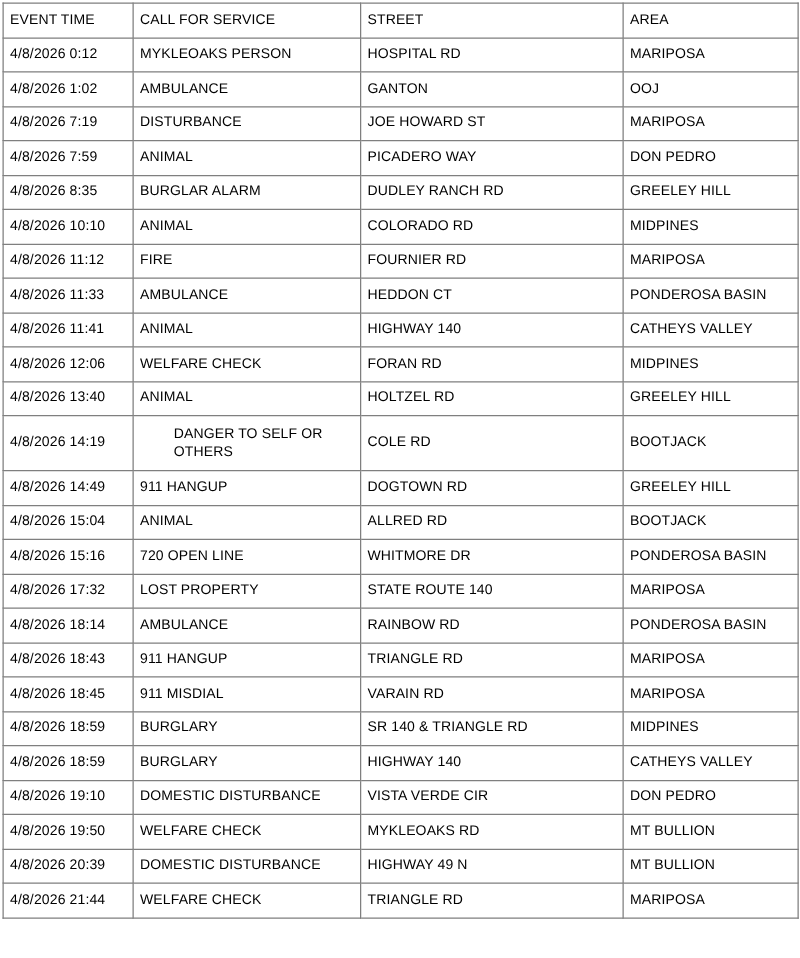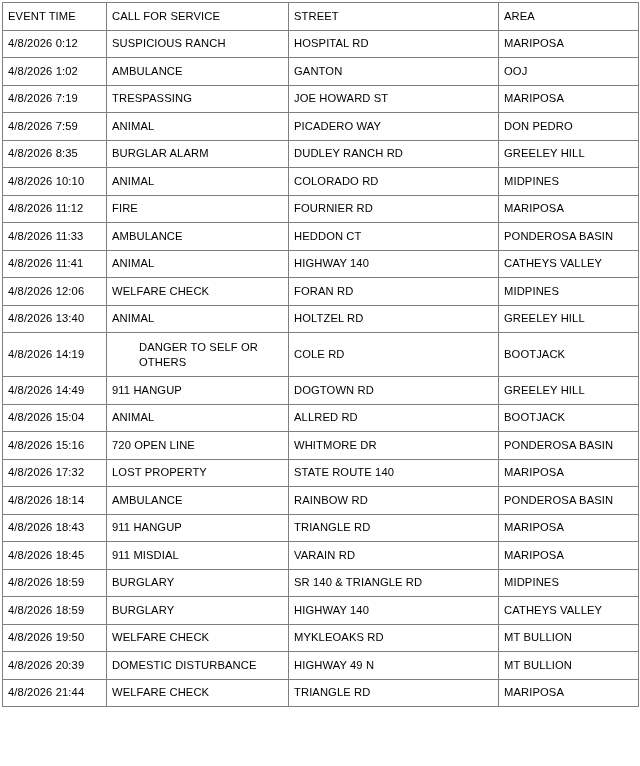--- a/index.html
+++ b/index.html
@@ -79,33 +79,33 @@
       <tr>
         <th>EVENT TIME</th>
         <th>CALL FOR SERVICE</th>
         <th>STREET</th>
         <th>AREA</th>
       </tr>
     </thead>
     <tbody id="table-body">
         <tr>
           <td>4/8/2026 0:12</td>
-          <td>SUSPICIOUS RANCH</td>
+          <td>MYKLEOAKS PERSON</td>
           <td>HOSPITAL RD</td>
           <td>MARIPOSA</td>
         </tr>
         <tr>
           <td>4/8/2026 1:02</td>
           <td>AMBULANCE</td>
           <td>GANTON</td>
           <td>OOJ</td>
         </tr>
         <tr>
           <td>4/8/2026 7:19</td>
-          <td>TRESPASSING</td>
+          <td>DISTURBANCE</td>
           <td>JOE HOWARD ST</td>
           <td>MARIPOSA</td>
         </tr>
         <tr>
           <td>4/8/2026 7:59</td>
           <td>ANIMAL</td>
           <td>PICADERO WAY</td>
           <td>DON PEDRO</td>
         </tr>
         <tr>
@@ -204,20 +204,26 @@
           <td>SR 140 &amp; TRIANGLE RD</td>
           <td>MIDPINES</td>
         </tr>
         <tr>
           <td>4/8/2026 18:59</td>
           <td>BURGLARY</td>
           <td>HIGHWAY 140</td>
           <td>CATHEYS VALLEY</td>
         </tr>
         <tr>
+          <td>4/8/2026 19:10</td>
+          <td>DOMESTIC DISTURBANCE</td>
+          <td>VISTA VERDE CIR</td>
+          <td>DON PEDRO</td>
+        </tr>
+        <tr>
           <td>4/8/2026 19:50</td>
           <td>WELFARE CHECK</td>
           <td>MYKLEOAKS RD</td>
           <td>MT BULLION</td>
         </tr>
         <tr>
           <td>4/8/2026 20:39</td>
           <td>DOMESTIC DISTURBANCE</td>
           <td>HIGHWAY 49 N</td>
           <td>MT BULLION</td>

